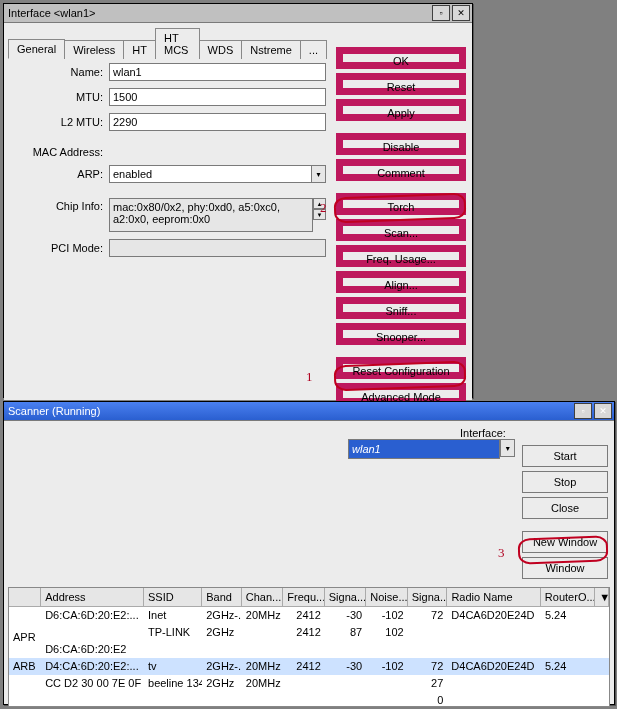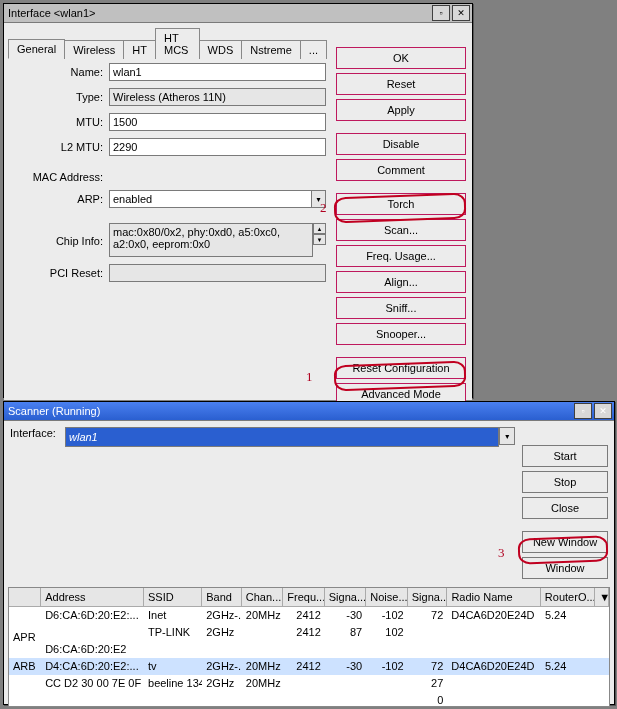--- a/index.html
+++ b/index.html
@@ -18,27 +18,27 @@
   .fld{flex:1;}
   .inp{width:100%;height:18px;border:1px solid #7a7a7a;background:#fff;padding:0 3px;box-sizing:border-box;font-family:inherit;font-size:11px;}
   .inp[readonly]{background:#e6e6e6;}
   .ta{width:100%;height:34px;border:1px solid #7a7a7a;background:#e6e6e6;padding:2px 3px 2px 3px;box-sizing:border-box;font-family:inherit;font-size:11px;resize:none;}
   .sel{display:flex;}
   .sel .inp{border-right:none;}
   .ddbtn{width:16px;height:18px;border:1px solid #7a7a7a;background:#e6e6e6;display:flex;align-items:center;justify-content:center;font-size:8px;cursor:default;box-sizing:border-box;}
   .spin{width:14px;display:flex;flex-direction:column;}
   .spin .sb{height:9px;border:1px solid #7a7a7a;background:#e6e6e6;font-size:6px;display:flex;align-items:center;justify-content:center;}
   .btncol{position:absolute;top:24px;right:6px;width:130px;}
-  .btn{width:130px;height:22px;border:1px solid #be185d;background:#ECECEC;margin-bottom:4px;font-family:inherit;font-size:11px;text-align:center;cursor:default;}
+  .btn{width:130px;height:22px;border:7px solid #be185d;background:#ECECEC;margin-bottom:4px;font-family:inherit;font-size:11px;text-align:center;cursor:default;}
   .gap{height:8px;}
   .ann{position:absolute;color:#b00020;font-family:Comic Sans MS,cursive;font-size:13px;pointer-events:none;}
   .redcircle{position:absolute;border:2px solid #c00020;border-radius:12px/10px;transform:rotate(-2deg);pointer-events:none;}
   
   .scanbody{padding:6px;}
-  .scanrow{display:flex;align-items:flex-start;margin-bottom:6px;}
+  .scanrow{display:flex;align-items:flex-end;margin-bottom:6px;flex-direction:column;}
   .scanfld{flex:1;display:flex;}
   .scanfld .inp{background:#2a5fd0;color:#fff;font-style:italic;height:20px;}
   .sbtncol{position:absolute;top:24px;right:6px;width:86px;}
   .sbtn{width:86px;height:22px;border:1px solid #7a7a7a;background:#ECECEC;margin-bottom:4px;font-family:inherit;font-size:11px;text-align:center;cursor:default;}
   .grid{position:absolute;left:4px;right:4px;bottom:4px;top:166px;border:1px solid #888;background:#fff;overflow:hidden;}
   .ghdr{display:flex;background:#e6e6e6;border-bottom:1px solid #aaa;height:18px;align-items:center;}
   .ghc{border-right:1px solid #aaa;padding:0 4px;font-size:11px;white-space:nowrap;overflow:hidden;box-sizing:border-box;height:18px;line-height:18px;}
   .grow{display:flex;height:17px;align-items:center;border-bottom:0;}
   .gc{padding:0 4px;font-size:11px;white-space:nowrap;overflow:hidden;box-sizing:border-box;height:17px;line-height:17px;}
   .grow.sel{background:#cde2ff;}
@@ -65,55 +65,51 @@
           <div class="tab">WDS</div>
           <div class="tab">Nstreme</div>
           <div class="tab">...</div>
         </div>
 
         <div class="row">
             <div class="lbl">Name:</div>
           <div class="fld"><input class="inp" value="wlan1" style=""></div>
           </div>
         <div class="row">
-            <div class="lbl">Type:</div>
-          <div class="fld"><input class="inp" readonly="" value="Wireless (Atheros 11N)" style=""></div>
-          </div>
-        <div class="row">
             <div class="lbl">MTU:</div>
           <div class="fld"><input class="inp" value="1500" style=""></div>
           </div>
         <div class="row">
             <div class="lbl">L2 MTU:</div>
           <div class="fld"><input class="inp" value="2290" style=""></div>
           </div>
         <div style="height:8px"></div>
         <div class="row">
             <div class="lbl">MAC Address:</div>
           </div>
         <div class="row">
             <div class="lbl">ARP:</div>
           <div class="fld sel">
             <input class="inp" value="enabled" style="">
             <div class="ddbtn">▾</div>
           </div>
           </div>
         <div style="height:8px"></div>
-        <div class="row" style="align-items:center">
+        <div class="row" style="align-items:flex-start">
             <div class="lbl" style="padding-top:2px">Chip Info:</div>
           <div class="fld" style="display:flex">
             <textarea class="ta" readonly="" style="">mac:0x80/0x2, phy:0xd0, a5:0xc0, a2:0x0, eeprom:0x0</textarea>
             <div class="spin">
                 <div class="sb">▲</div>
                 <div class="sb">▼</div>
               </div>
           </div>
           </div>
         <div class="row">
-            <div class="lbl">PCI Reset:</div>
+            <div class="lbl">PCI Mode:</div>
           <div class="fld"><input class="inp" readonly="" value="" style=""></div>
           </div>
       </div>
 
       <div class="btncol">
         <button class="btn">OK</button>
         <button class="btn">Reset</button>
         <button class="btn">Apply</button>
         <div class="gap"></div>
         <button class="btn">Disable</button>

